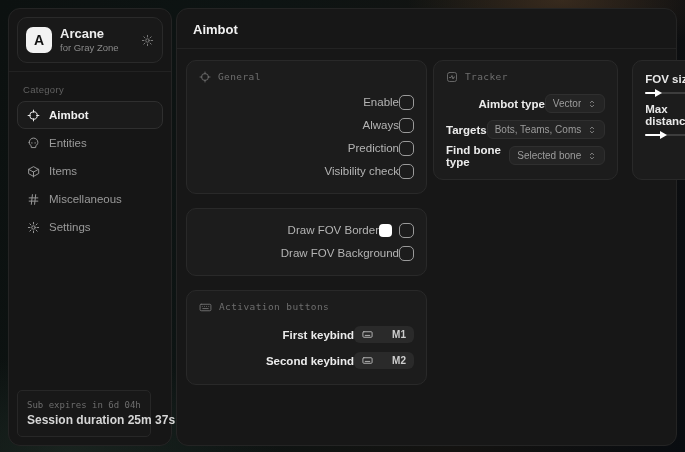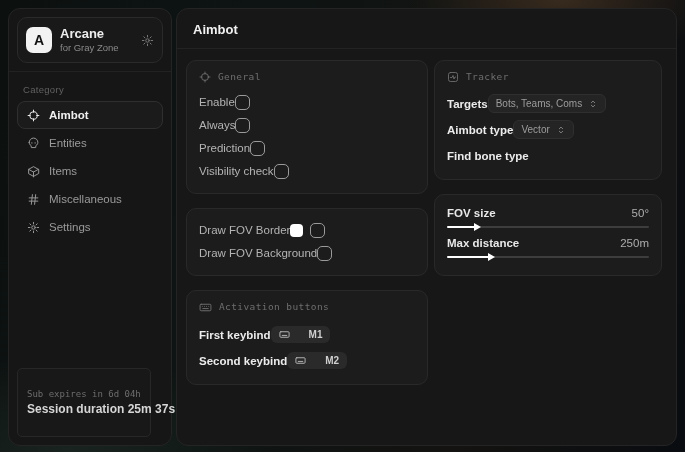--- a/index.html
+++ b/index.html
@@ -22,34 +22,34 @@
   .logo { width:26px; height:26px; border-radius:7px; background:#f2f2f2; color:#111; font-weight:bold; font-size:14px; display:flex; align-items:center; justify-content:center; }
   .sb-title { font-size:13px; font-weight:bold; color:#ededed; line-height:1.25; }
   .sb-sub { font-size:9.5px; color:#8a8a8a; line-height:1.25; }
   .sb-gear { margin-left:auto; color:#7a7a7a; display:flex; }
   .sb-divider { border-bottom:1px solid #222; margin:0 0 6px 0; }
   .cat-label { font-size:9.5px; color:#616161; margin:6px 14px 6px 14px; letter-spacing:.3px; }
   .nav { padding:0 8px; display:flex; flex-direction:column; }
   .nav-item { height:28px; display:flex; align-items:center; gap:9px; padding:0 9px; border-radius:8px; font-size:11.5px; color:#9a9a9a; border:1px solid transparent; cursor:default; }
   .nav-item.active { border-color:#2f2f2f; background:#1b1b1b; color:#f0f0f0; font-weight:bold; }
   .nav-item .ic { display:flex; color:inherit; }
-  .sb-footer { margin:auto 20px 8px 8px; border:1px solid #272727; border-radius:5px; padding:20px 9px; background:#181818; }
+  .sb-footer { margin:auto 20px 8px 8px; border:1px solid #272727; border-radius:5px; padding:9px 9px; background:#181818; }
   .sb-footer .l1 { font-family:"DejaVu Sans Mono", monospace; font-size:9px; color:#6d6d6d; margin-bottom:3px; white-space:nowrap; }
   .sb-footer .l2 { font-size:12px; font-weight:bold; color:#d6d6d6; white-space:nowrap; }
 
   
   .main-header { padding:13px 16px 11px 16px; border-bottom:1px solid #232323; }
   .main-title { font-size:13px; font-weight:bold; color:#f2f2f2; }
   .content { display:flex; padding:11px 14px 10px 9px; gap:6px; align-items:flex-start; }
   .col-left { width:243px; display:flex; flex-direction:column; gap:14px; }
-  .col-right { width:229px; display:flex; flex-direction:column; gap:14px; }
+  .col-right { width:229px; display:flex; flex-direction:row; gap:14px; }
   .card { background:#1c1c1c; border:1px solid #292929; border-radius:10px; padding:10px 12px 11px 12px; }
   .card-head { display:flex; align-items:flex-start; gap:7px; font-family:"DejaVu Sans Mono", monospace; font-size:9.5px; color:#6e6e6e; letter-spacing:.4px; margin-bottom:8px; }
   .card-head .ic { display:flex; color:#6e6e6e; }
-  .row { display:flex; align-items:center; justify-content:flex-start; min-height:22px; }
+  .row { display:flex; align-items:center; justify-content:flex-end; min-height:22px; }
   .row + .row { margin-top:1px; }
   .row-label { font-size:11.5px; color:#b4b4b4; }
   .row-label.bright { color:#ececec; font-weight:bold; }
   .checkbox { width:15px; height:15px; border:1.5px solid #9a9a9a; border-radius:5px; background:transparent; flex:none; }
   .row-right { display:flex; align-items:center; gap:7px; }
   .swatch { width:13px; height:13px; border-radius:4px; flex:none; }
   .select-pill { display:flex; align-items:center; gap:6px; background:#242424; border:1px solid #2f2f2f; border-radius:6px; padding:3px 7px; font-size:10px; color:#9c9c9c; max-width:150px; }
   .select-pill .txt { white-space:nowrap; overflow:hidden; text-overflow:ellipsis; }
   .select-pill .ic { display:flex; color:#8a8a8a; flex:none; }
   .key-pill { display:flex; align-items:center; gap:19px; background:#2a2a2a; border-radius:6px; padding:3px 8px; font-size:10px; font-weight:bold; color:#cfcfcf; }
@@ -262,45 +262,54 @@
           <span class="ic">
             <svg width="12" height="12" viewBox="0 0 24 24" fill="none" stroke="currentColor" stroke-width="1.8" stroke-linecap="round" stroke-linejoin="round">
               <rect x="3" y="3" width="18" height="18" rx="4"></rect>
               <polyline points="7,13 10,13 12,9 14,16 16,12 17,12"></polyline>
             </svg>
           </span>
           <span>Tracker</span>
         </div>
 
         <div class="row tracker-row">
+          <span class="row-label bright">Aimbot type</span>
+          <span class="select-pill">
+            <span class="txt">Vector</span>
+            <span class="ic">
+              <svg width="10" height="10" viewBox="0 0 24 24" fill="none" stroke="currentColor" stroke-width="2.2" stroke-linecap="round" stroke-linejoin="round">
+                <polyline points="8,9 12,5 16,9"></polyline>
+                  <polyline points="8,15 12,19 16,15"></polyline>
+              </svg>
+            </span>
+          </span>
+        </div>
+        <div class="row tracker-row">
           <span class="row-label bright">Targets</span>
           <span class="select-pill">
             <span class="txt">Bots, Teams, Coms</span>
             <span class="ic">
               <svg width="10" height="10" viewBox="0 0 24 24" fill="none" stroke="currentColor" stroke-width="2.2" stroke-linecap="round" stroke-linejoin="round">
                 <polyline points="8,9 12,5 16,9"></polyline>
                   <polyline points="8,15 12,19 16,15"></polyline>
               </svg>
             </span>
           </span>
         </div>
         <div class="row tracker-row">
-          <span class="row-label bright">Aimbot type</span>
+          <span class="row-label bright">Find bone type</span>
           <span class="select-pill">
-            <span class="txt">Vector</span>
+            <span class="txt">Selected bone</span>
             <span class="ic">
               <svg width="10" height="10" viewBox="0 0 24 24" fill="none" stroke="currentColor" stroke-width="2.2" stroke-linecap="round" stroke-linejoin="round">
                 <polyline points="8,9 12,5 16,9"></polyline>
                   <polyline points="8,15 12,19 16,15"></polyline>
               </svg>
             </span>
           </span>
-        </div>
-        <div class="row tracker-row">
-          <span class="row-label bright">Find bone type</span>
         </div>
       </div>
 
       <div class="card">
 
         <div class="acc-row">
           <div class="acc-top">
             <span class="acc-label">FOV size</span>
             <span class="acc-value">50°</span>
           </div>

